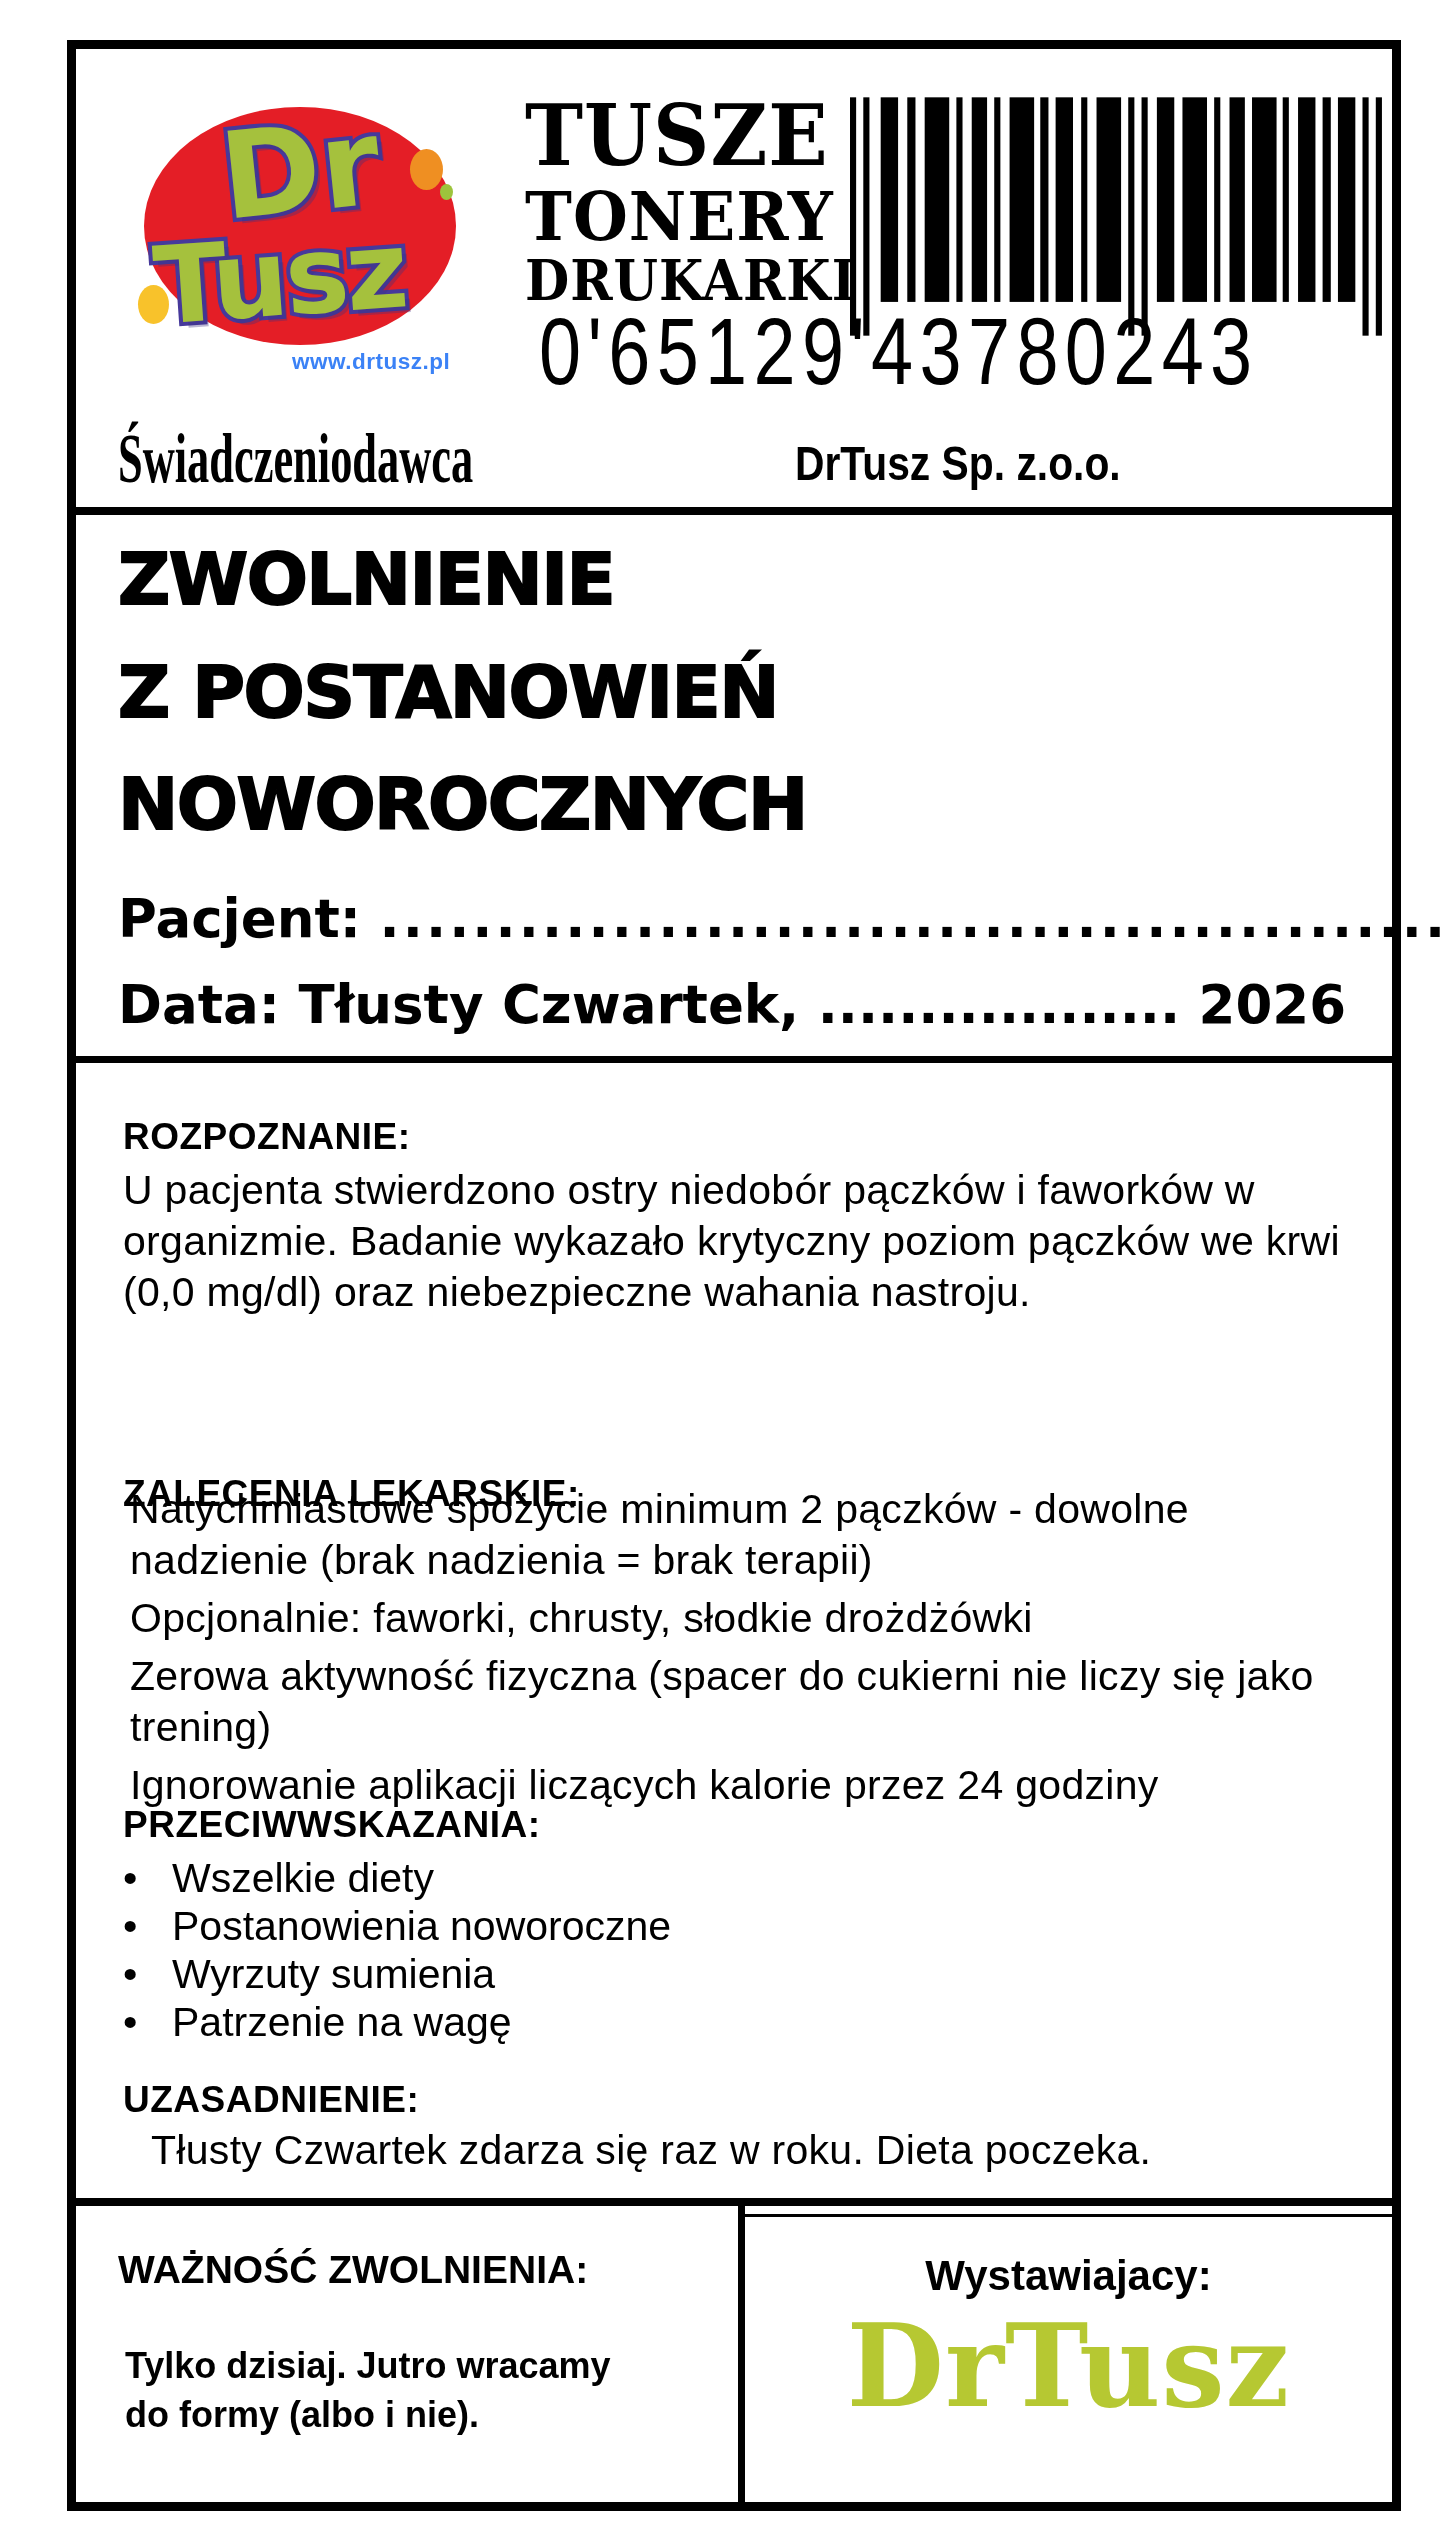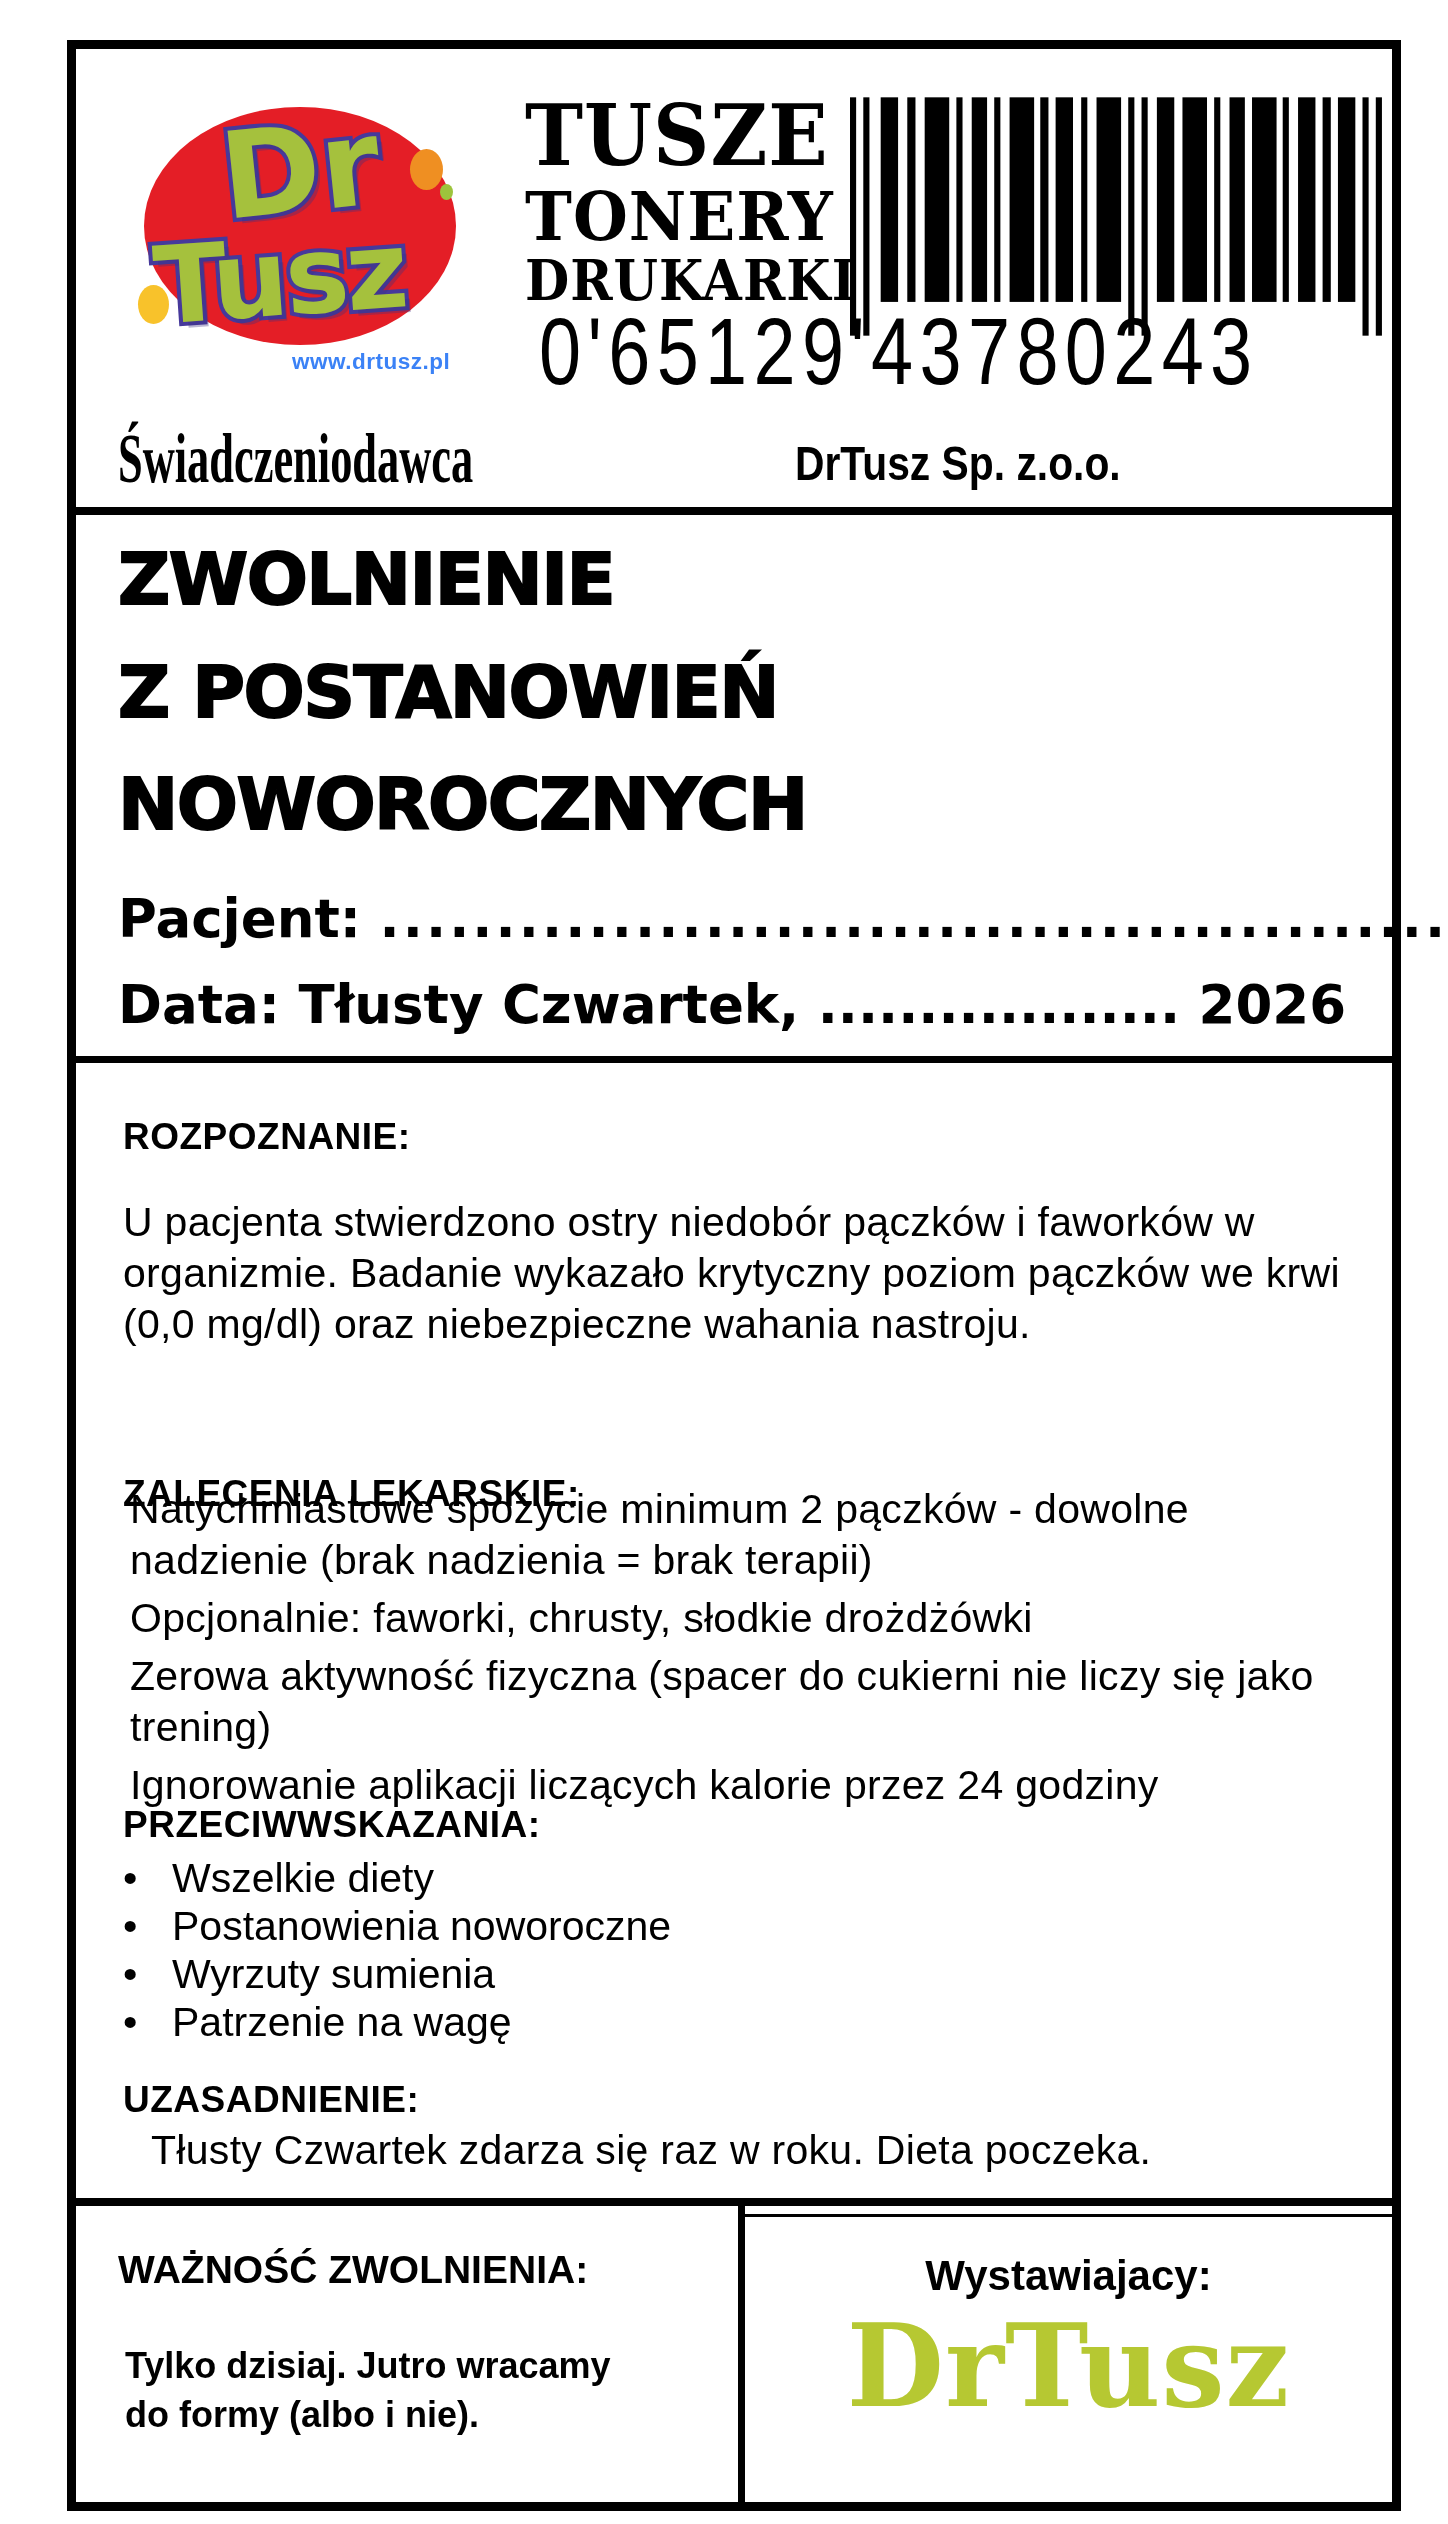--- a/index.html
+++ b/index.html
@@ -42,21 +42,21 @@
               font-family:"DejaVu Sans",sans-serif;-webkit-text-stroke:2px #000;white-space:nowrap;}
   .t1{top:494px;} .t2{top:607px;} .t3{top:719px;}
   .fill-row{position:absolute;left:42px;font-size:53px;font-weight:bold;line-height:1;white-space:nowrap;
             font-family:"DejaVu Sans",sans-serif;}
   .patient-row{top:843px;} .date-row{top:929px;}
   .dots{letter-spacing:3.1px;font-weight:bold;}
 
   
   .sec-h{position:absolute;left:47px;font-size:37px;font-weight:bold;line-height:1;letter-spacing:0.5px;white-space:nowrap;}
   .sec-p{position:absolute;left:47px;width:1239px;font-size:41px;line-height:51px;letter-spacing:0.3px;}
-  .h-roz{top:1069px;} .p-roz{top:1148px;}
+  .h-roz{top:1069px;} .p-roz{top:1116px;}
   .h-zal{top:1426px;} .p-zal{top:1428px;}
   .p-zal p{margin:7px;}
   .h-prz{top:1757px;}
   .bullets{position:absolute;left:47px;top:1805px;width:1239px;font-size:41px;line-height:48px;}
   .bullet-row{display:flex;}
   .bullet-dot{width:49px;flex:0 0 49px;}
   .h-uza{top:2032px;} .p-uza{top:2076px;margin-left:28px;}
 
   
   .hr1{top:458px;height:8.2px;}

